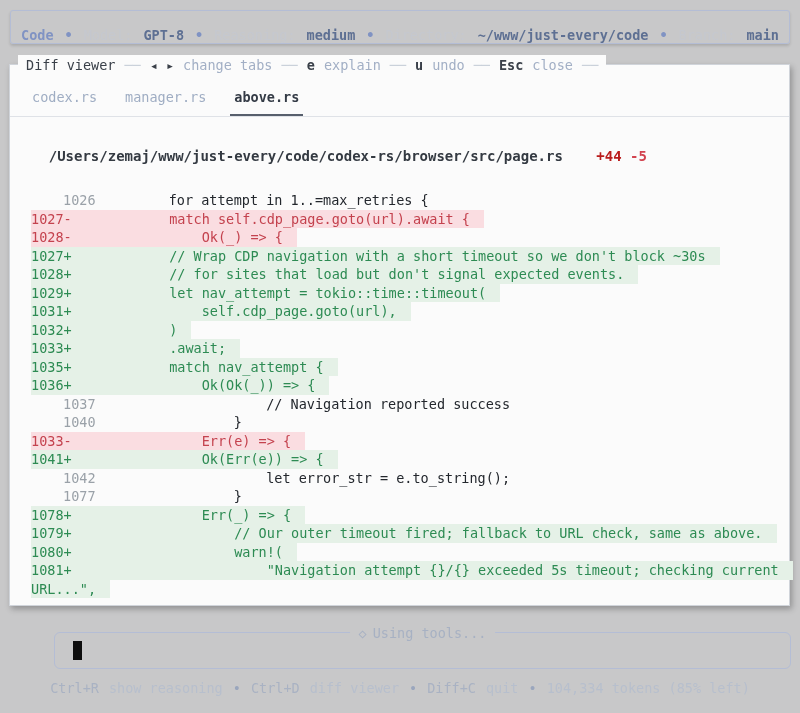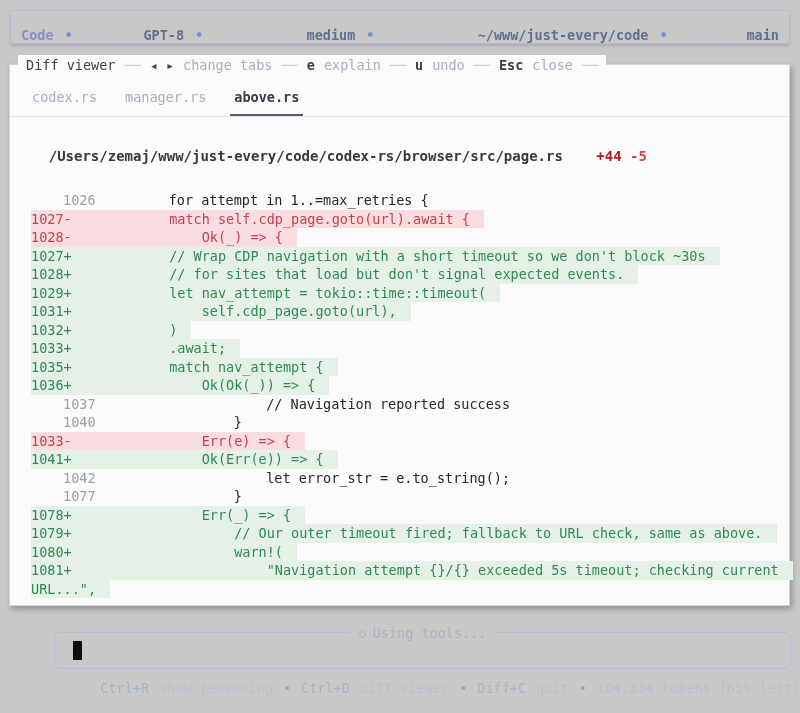--- a/index.html
+++ b/index.html
@@ -76,21 +76,21 @@
     font-size:13.5px; color:#a7b1c3; white-space:nowrap;
   }
   .legend .diamond { margin-right:6px; }
   .cursor-block {
     position:absolute; left:18px; top:8px; width:9px; height:19px; background:#0e0e0e;
   }
 
   
   .footer {
     position:absolute; left:0; top:680px; width:800px;
-    display:flex; justify-content:flex-end; align-items:center; gap:10px;
+    display:flex; justify-content:center; align-items:center; gap:10px;
     font-size:13.5px; white-space:nowrap;
   }
   .footer .fkey { color:#a9b2c3; }
   .footer .ftext { color:#b7bfcd; }
   .footer .fbullet { color:#9aa6bd; }
 </style>
 </head>
 <body>
 
 <div class="topbar" id="topbar">

